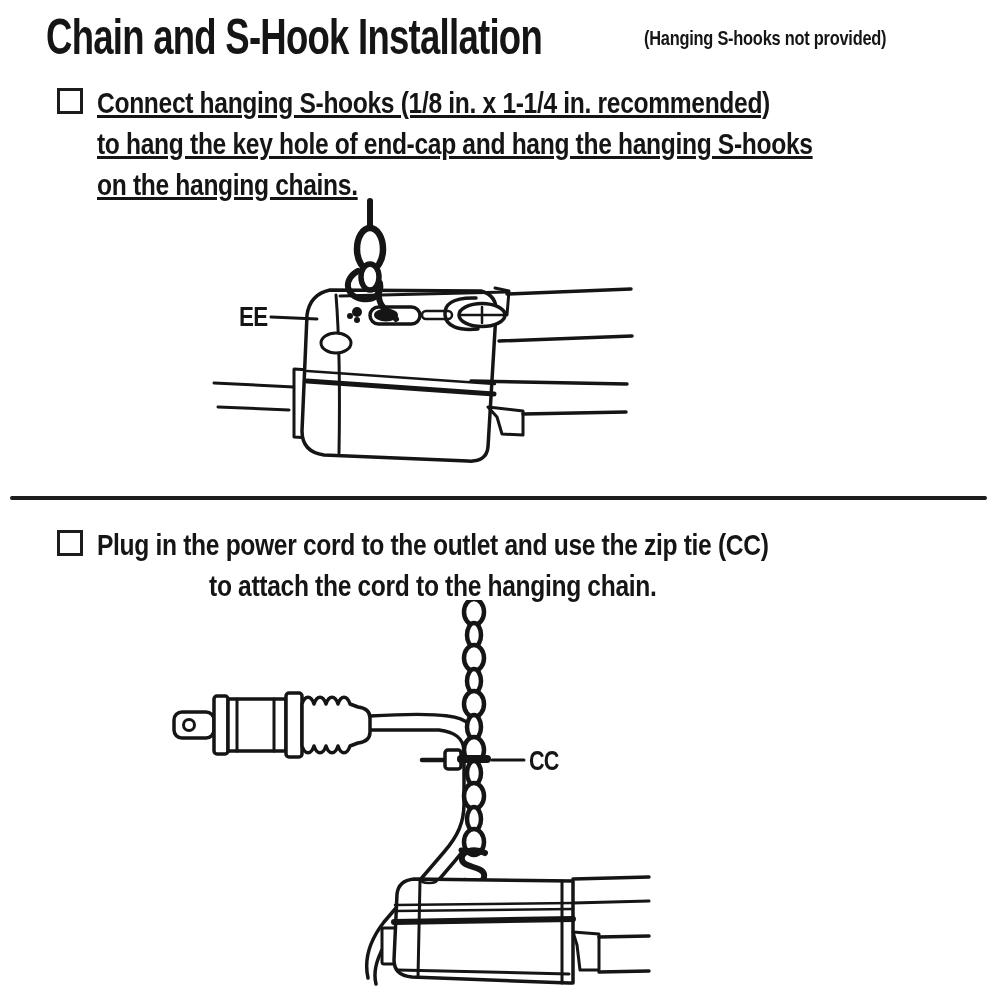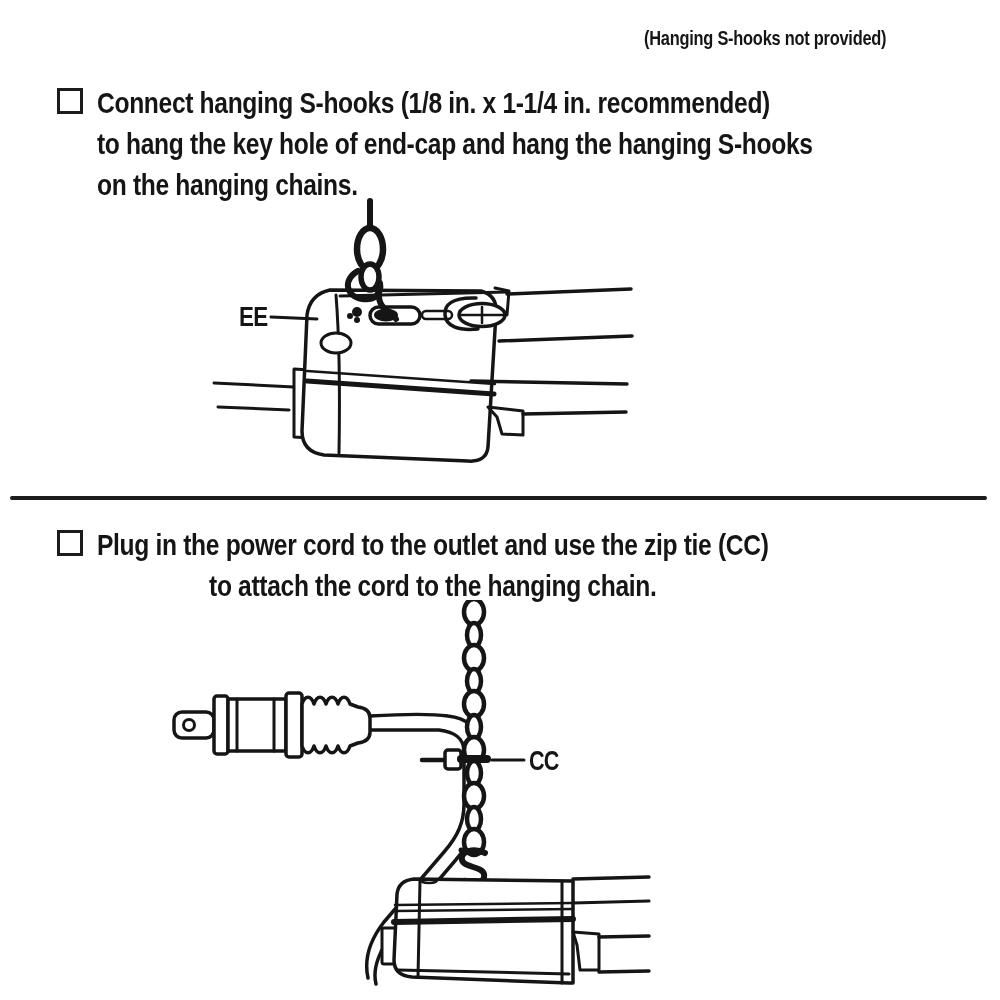--- a/index.html
+++ b/index.html
@@ -11,21 +11,21 @@
   .page-title{
     display:inline-block;font-size:50px;font-weight:bold;letter-spacing:-1px;
     transform:scaleX(0.73);transform-origin:left top;
   }
   .title-note{
     position:absolute;left:644px;top:26px;display:inline-block;white-space:nowrap;
     font-size:21px;font-weight:bold;letter-spacing:-0.3px;
     transform:scaleX(0.78);transform-origin:left top;
   }
   .step{position:absolute;left:57px;display:flex;align-items:flex-start;}
-  .step-1{top:82px;}
+  .step-1{top:82px;text-decoration:underline;}
   .step-2{top:524px;text-align:center;}
   .checkbox{
     width:20px;height:20px;border:3px solid #1c1c1c;margin-top:6px;flex:none;
     background:#fff;
   }
   .step-text{
     margin-left:14px;font-size:30px;font-weight:bold;letter-spacing:-0.4px;
     line-height:41px;white-space:nowrap;
     transform:scaleX(0.82);transform-origin:left top;
   }
@@ -34,20 +34,23 @@
   .diagram-1{top:195px;}
   .diagram-2{top:600px;padding-left:6px;}
   svg{display:block;}
   svg text{font-family:"Liberation Sans",sans-serif;font-weight:bold;letter-spacing:-1px;fill:#151515;}
 </style>
 </head>
 <body>
 
 <div class="page">
 
+  <div class="title-row">
+    <span class="page-title">Chain and S-Hook Installation</span>
+  </div>
   <span class="title-note">(Hanging S-hooks not provided)</span>
 
   <div class="step step-1">
     <div class="checkbox"></div>
     <div class="step-text">
       <div>Connect hanging S-hooks (1/8 in. x 1-1/4 in. recommended)</div>
       <div>to hang the key hole of end-cap and hang the hanging S-hooks</div>
       <div>on the hanging chains.</div>
     </div>
   </div>

